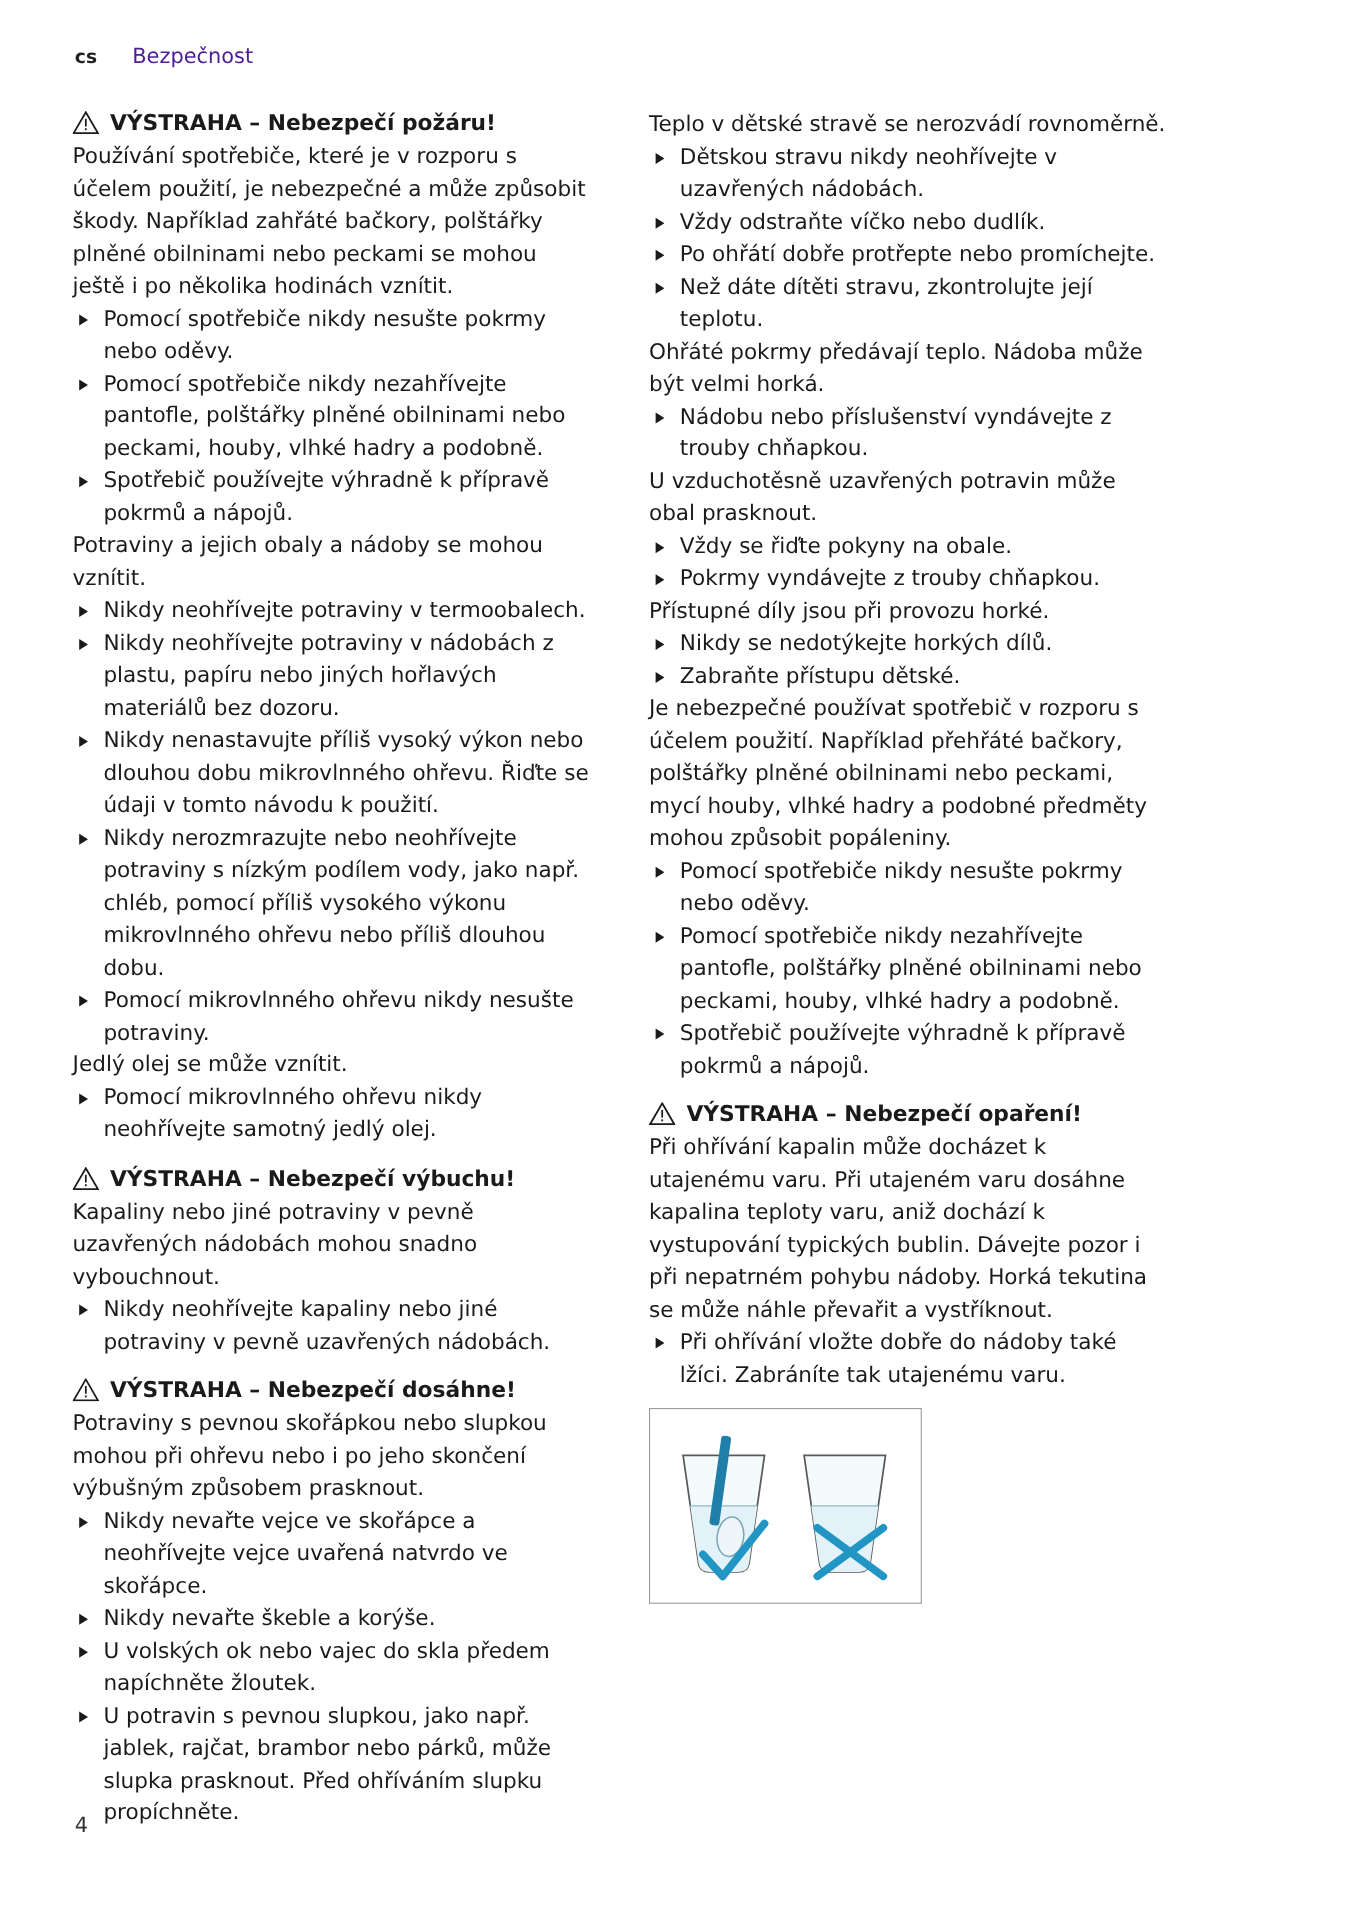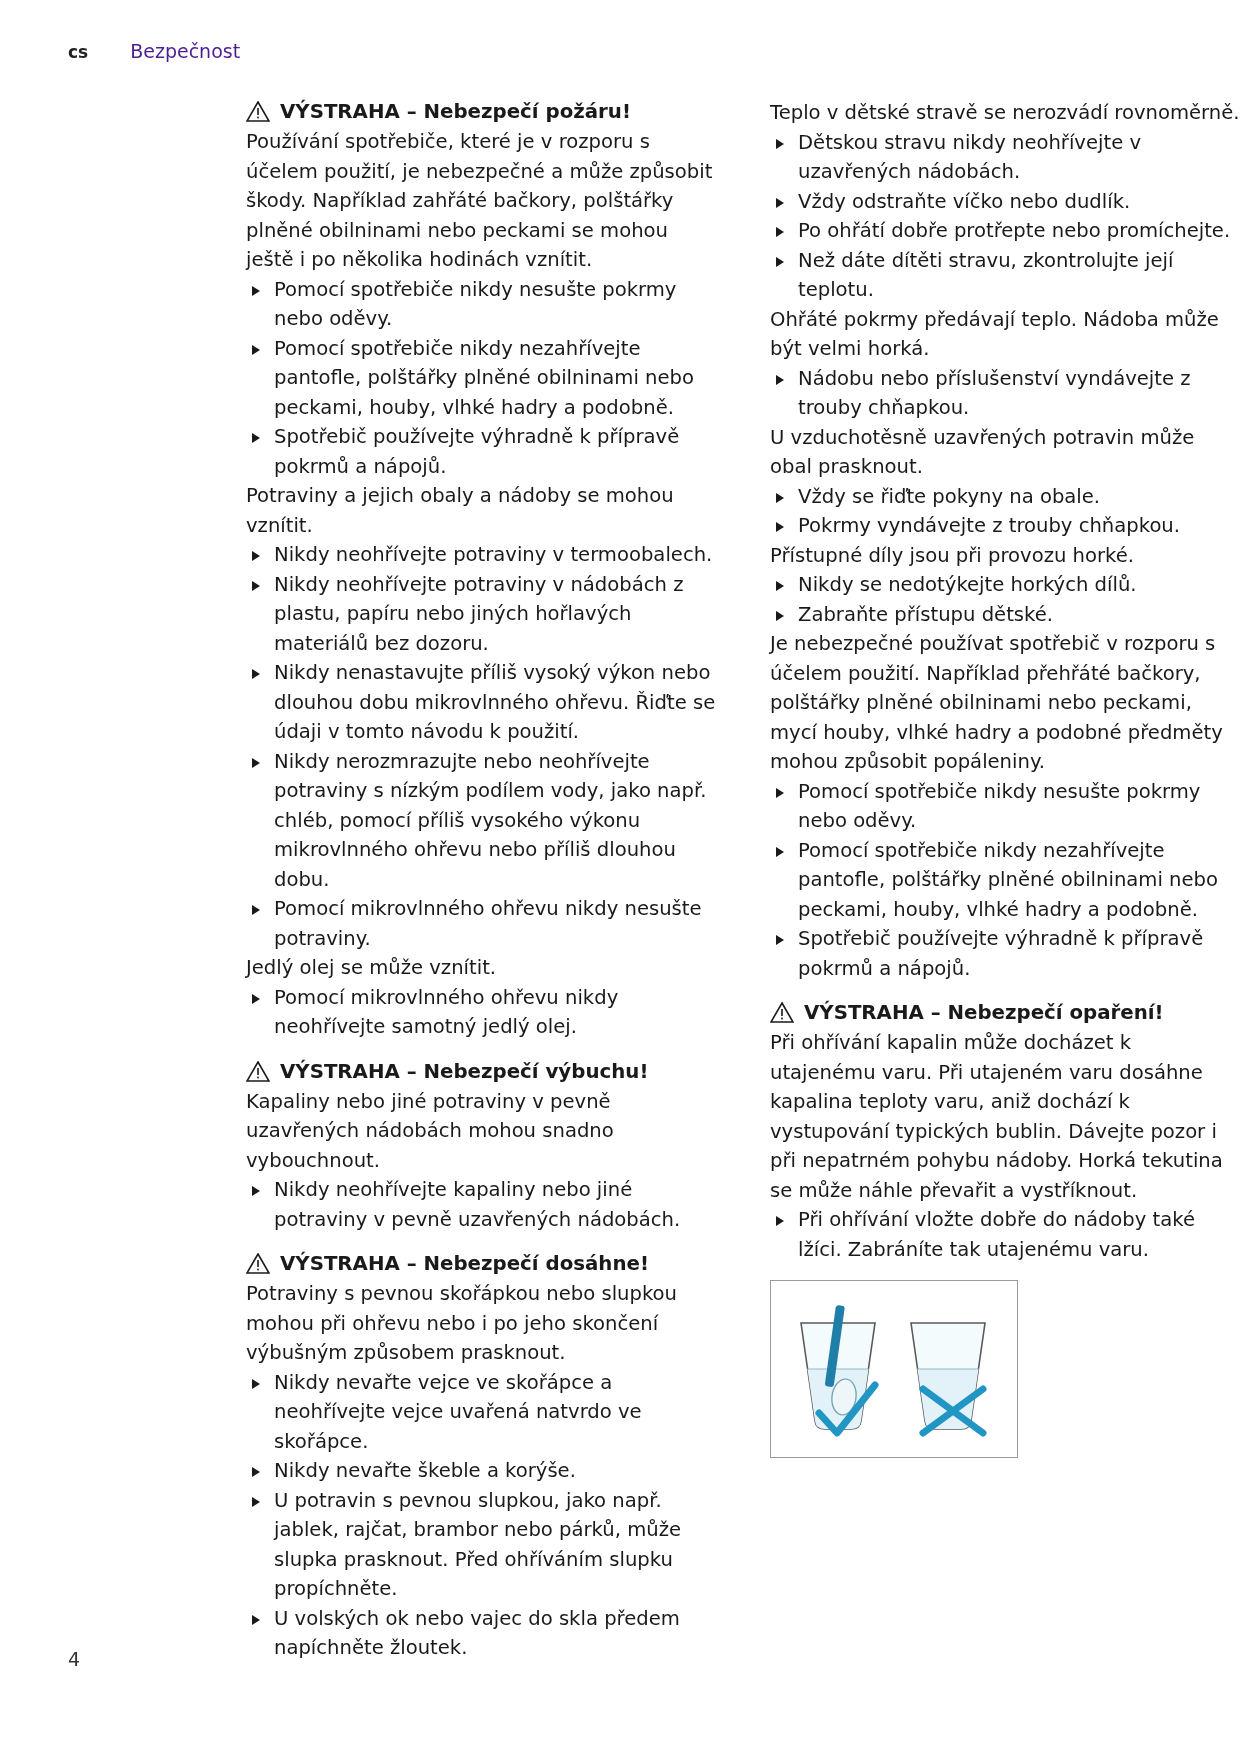--- a/index.html
+++ b/index.html
@@ -21,41 +21,40 @@
     width: 1240px;
     height: 1754px;
   }
   
   .header {
     position: absolute;
     left: 68px;
     top: 40px;
     display: flex;
     align-items: baseline;
-    gap: 42px;
+    gap: 32px;
     font-size: 19px;
     color: #333;
   }
   .header .lang {
     font-weight: bold;
     font-size: 17px;
     color: #222;
   }
   .header .chapter {
     font-size: 19px;
     color: #4c1d95;
   }
   
   .columns {
     position: absolute;
     left: 0;
     top: 98px;
     width: 1240px;
     display: flex;
-    justify-content: flex-end;
   }
   .col {
     width: 470px;
     font-size: 19.6px;
     line-height: 29.5px;
   }
   .col.left { margin-left: 66px; }
   .col.right { margin-left: 54px; }
 
   p.para {
@@ -199,22 +198,22 @@
           </svg>
         </span>
         <span class="wtext">VÝSTRAHA – Nebezpečí dosáhne!</span>
       </div>
 
       <p class="para">Potraviny s pevnou skořápkou nebo slupkou mohou při ohřevu nebo i po jeho skončení výbušným způsobem prasknout.</p>
 
       <ul class="bl">
         <li>Nikdy nevařte vejce ve skořápce a neohřívejte vejce uvařená natvrdo ve skořápce.</li>
         <li>Nikdy nevařte škeble a korýše.</li>
+        <li>U volských ok nebo vajec do skla předem napíchněte žloutek.</li>
         <li>U potravin s pevnou slupkou, jako např. jablek, rajčat, brambor nebo párků, může slupka prasknout. Před ohříváním slupku propíchněte.</li>
-        <li>U volských ok nebo vajec do skla předem napíchněte žloutek.</li>
       </ul>
 
     </div>
 
     <div class="col right">
 
       <p class="para">Teplo v dětské stravě se nerozvádí rovnoměrně.</p>
 
       <ul class="bl">
         <li>Dětskou stravu nikdy neohřívejte v uzavřených nádobách.</li>

